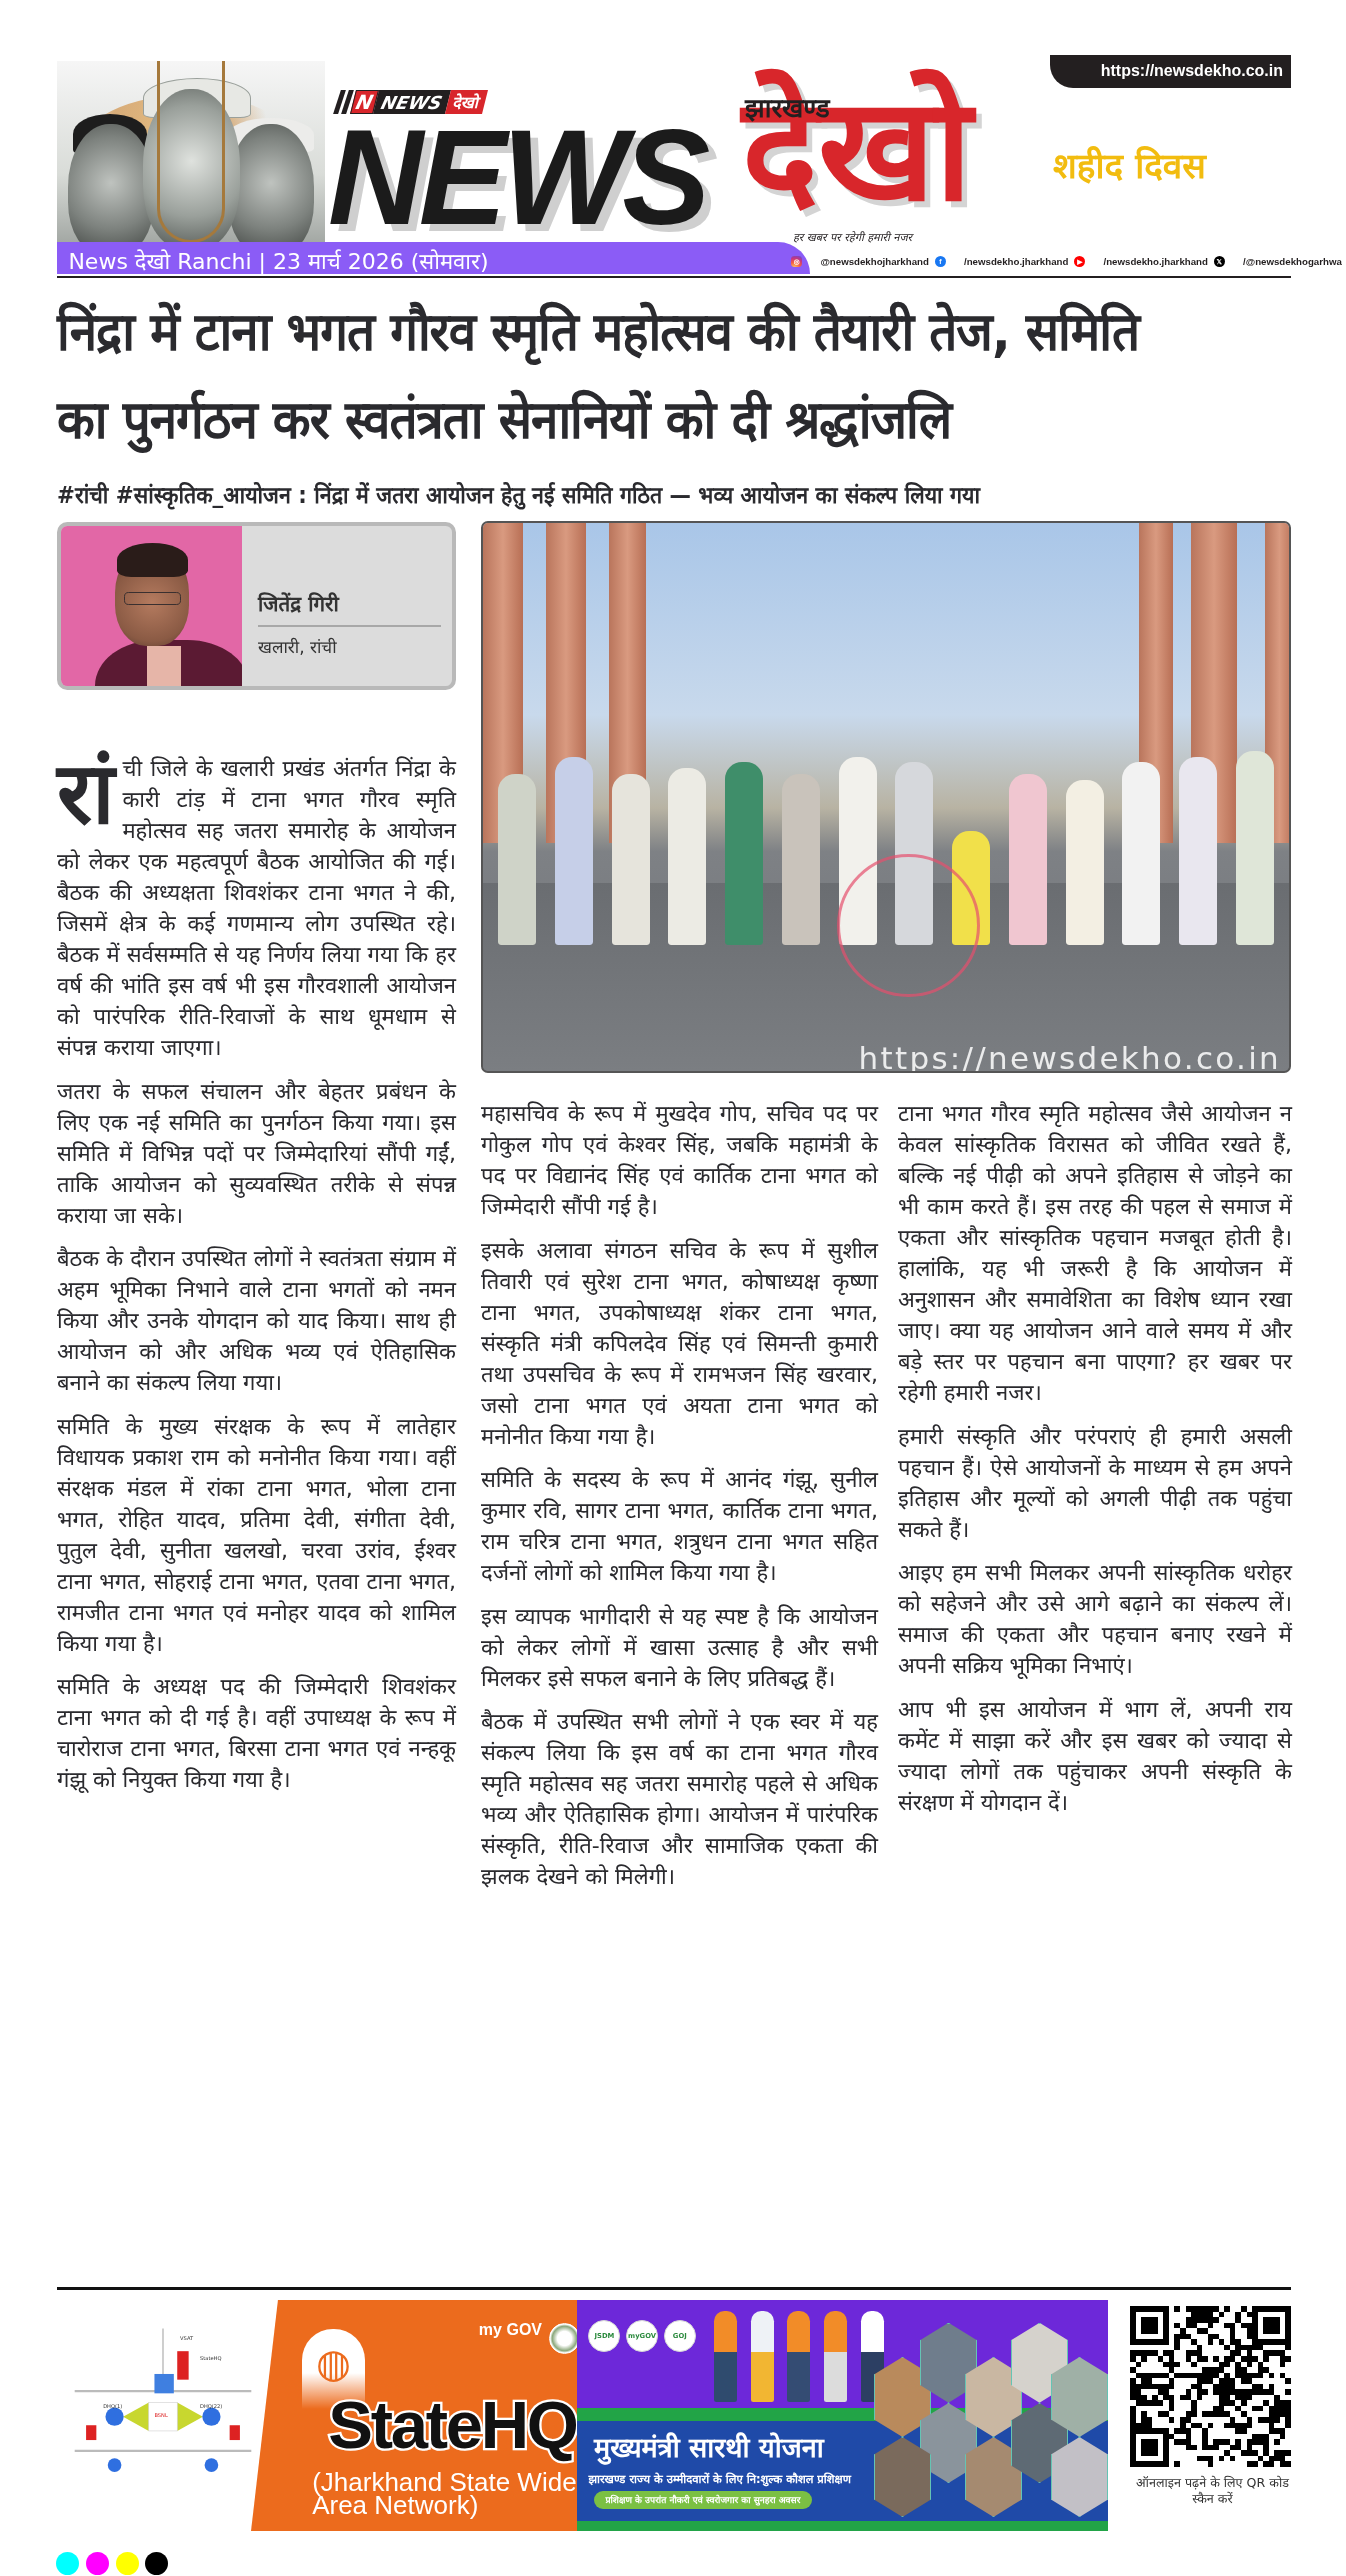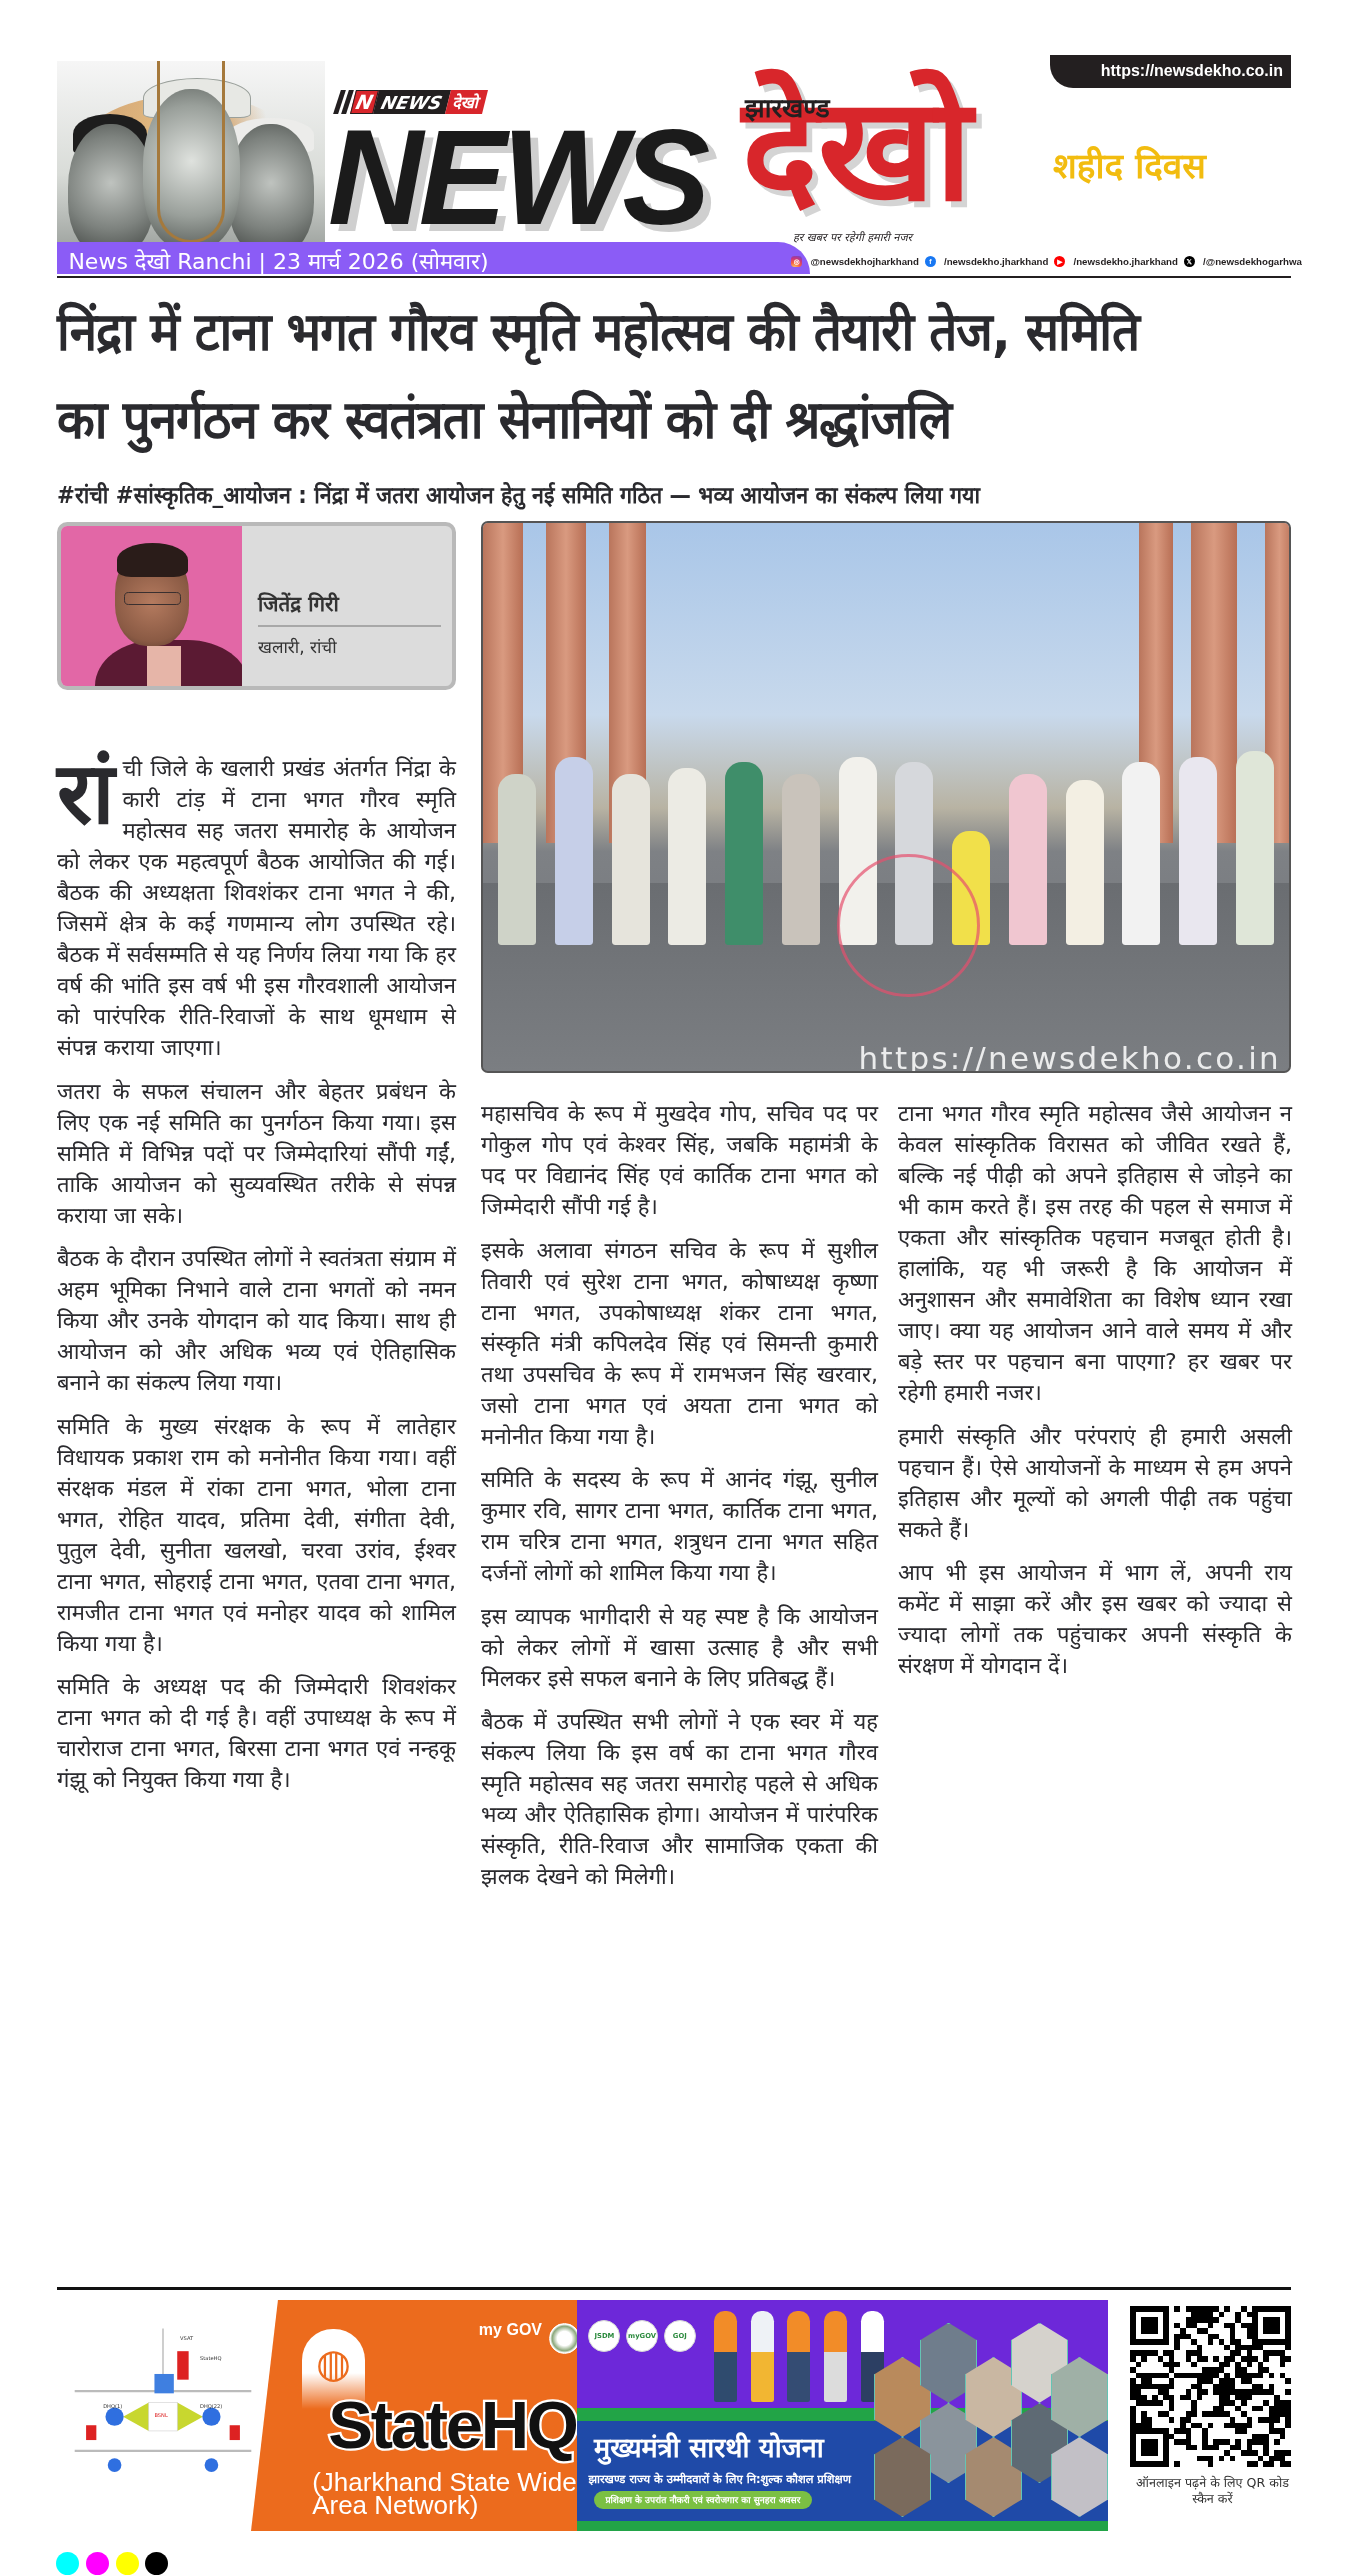--- a/index.html
+++ b/index.html
@@ -38,21 +38,21 @@
 
   .url-pill { position: absolute; left: 993px; top: 0; width: 241px; height: 33px; background: #231f20; border-radius: 0 0 0 23px; }
   .url-pill span { position: absolute; right: 8px; top: 6.8px; color: #fff; font-family: "Liberation Sans", sans-serif; font-weight: bold; font-size: 16px; white-space: nowrap; }
 
   .socials { position: absolute; left: 734px; top: 201px; display: flex; align-items: center; gap: 3.4px; white-space: nowrap; font-family: "Liberation Sans", sans-serif; font-weight: bold; font-size: 9.7px; color: #231f20; }
   .soc-icon { width: 11.4px; height: 11.4px; border-radius: 50%; display: inline-flex; align-items: center; justify-content: center; color: #fff; font-size: 6.8px; font-weight: bold; }
   .soc-icon.ig { background: radial-gradient(circle at 30% 110%, #fdd36a 0%, #f56040 40%, #c13584 70%, #5851db 100%); border-radius: 3.4px; }
   .soc-icon.fb { background: #1877f2; }
   .soc-icon.yt { background: #ff0000; }
   .soc-icon.x  { background: #000000; }
-  .soc-item { display: inline-flex; align-items: center; gap: 8px; margin-right: 2.3px; }
+  .soc-item { display: inline-flex; align-items: center; gap: 18px; margin-right: 2.3px; }
   .header-rule { position: absolute; left: 0; top: 221px; width: 1234px; height: 1.7px; background: #231f20; }
 
   
   .headline { position: absolute; left: 57px; top: 288px; width: 1238px; font-family: "DejaVu Sans", sans-serif; font-weight: bold; font-size: 53px; line-height: 88px; color: #2a2a2e; transform: scaleX(0.93); transform-origin: left top; white-space: nowrap; letter-spacing: -1.1px; }
   .subhead { position: absolute; left: 57px; top: 478px; width: 1244px; font-family: "DejaVu Sans", sans-serif; font-weight: bold; font-size: 23px; color: #2a2a2e; white-space: nowrap; transform: scaleX(0.93); transform-origin: left top; }
 
   
   .author-box { position: absolute; left: 57px; top: 522px; width: 399px; height: 168px; background: #dcdcdc; border: 4.6px solid #b9b9b9; border-radius: 10.3px; overflow: hidden; }
   .author-photo { position: absolute; left: 0; top: 0; width: 181px; height: 100%; background: #e267a6; overflow: hidden; }
   .author-photo .head { position: absolute; left: 54px; top: 23px; width: 74px; height: 97px; border-radius: 45% 45% 42% 42%; background: radial-gradient(circle at 50% 55%, #b57b5f 0%, #8a5a44 60%, #3d2a22 100%); }
@@ -233,20 +233,21 @@
   <p>महासचिव के रूप में मुखदेव गोप, सचिव पद पर गोकुल गोप एवं केश्वर सिंह, जबकि महामंत्री के पद पर विद्यानंद सिंह एवं कार्तिक टाना भगत को जिम्मेदारी सौंपी गई है।</p>
   <p>इसके अलावा संगठन सचिव के रूप में सुशील तिवारी एवं सुरेश टाना भगत, कोषाध्यक्ष कृष्णा टाना भगत, उपकोषाध्यक्ष शंकर टाना भगत, संस्कृति मंत्री कपिलदेव सिंह एवं सिमन्ती कुमारी तथा उपसचिव के रूप में रामभजन सिंह खरवार, जसो टाना भगत एवं अयता टाना भगत को मनोनीत किया गया है।</p>
   <p>समिति के सदस्य के रूप में आनंद गंझू, सुनील कुमार रवि, सागर टाना भगत, कार्तिक टाना भगत, राम चरित्र टाना भगत, शत्रुधन टाना भगत सहित दर्जनों लोगों को शामिल किया गया है।</p>
   <p>इस व्यापक भागीदारी से यह स्पष्ट है कि आयोजन को लेकर लोगों में खासा उत्साह है और सभी मिलकर इसे सफल बनाने के लिए प्रतिबद्ध हैं।</p>
   <p>बैठक में उपस्थित सभी लोगों ने एक स्वर में यह संकल्प लिया कि इस वर्ष का टाना भगत गौरव स्मृति महोत्सव सह जतरा समारोह पहले से अधिक भव्य और ऐतिहासिक होगा। आयोजन में पारंपरिक संस्कृति, रीति-रिवाज और सामाजिक एकता की झलक देखने को मिलेगी।</p>
 </div>
 
 <div class="col col3">
   <p>टाना भगत गौरव स्मृति महोत्सव जैसे आयोजन न केवल सांस्कृतिक विरासत को जीवित रखते हैं, बल्कि नई पीढ़ी को अपने इतिहास से जोड़ने का भी काम करते हैं। इस तरह की पहल से समाज में एकता और सांस्कृतिक पहचान मजबूत होती है। हालांकि, यह भी जरूरी है कि आयोजन में अनुशासन और समावेशिता का विशेष ध्यान रखा जाए। क्या यह आयोजन आने वाले समय में और बड़े स्तर पर पहचान बना पाएगा? हर खबर पर रहेगी हमारी नजर।</p>
   <p>हमारी संस्कृति और परंपराएं ही हमारी असली पहचान हैं। ऐसे आयोजनों के माध्यम से हम अपने इतिहास और मूल्यों को अगली पीढ़ी तक पहुंचा सकते हैं।</p>
+  <p>आइए हम सभी मिलकर अपनी सांस्कृतिक धरोहर को सहेजने और उसे आगे बढ़ाने का संकल्प लें। समाज की एकता और पहचान बनाए रखने में अपनी सक्रिय भूमिका निभाएं।</p>
   <p>आप भी इस आयोजन में भाग लें, अपनी राय कमेंट में साझा करें और इस खबर को ज्यादा से ज्यादा लोगों तक पहुंचाकर अपनी संस्कृति के संरक्षण में योगदान दें।</p>
 </div>
 
 <div class="footer-rule"></div>
 
 <div class="ad ad-network">
   <svg viewBox="0 0 350 330">
     <line x1="20" y1="130" x2="330" y2="130" stroke="#bbb" stroke-width="4"></line>
     <line x1="20" y1="235" x2="330" y2="235" stroke="#bbb" stroke-width="4"></line>
     <line x1="175" y1="20" x2="175" y2="120" stroke="#aaa" stroke-width="2"></line>

